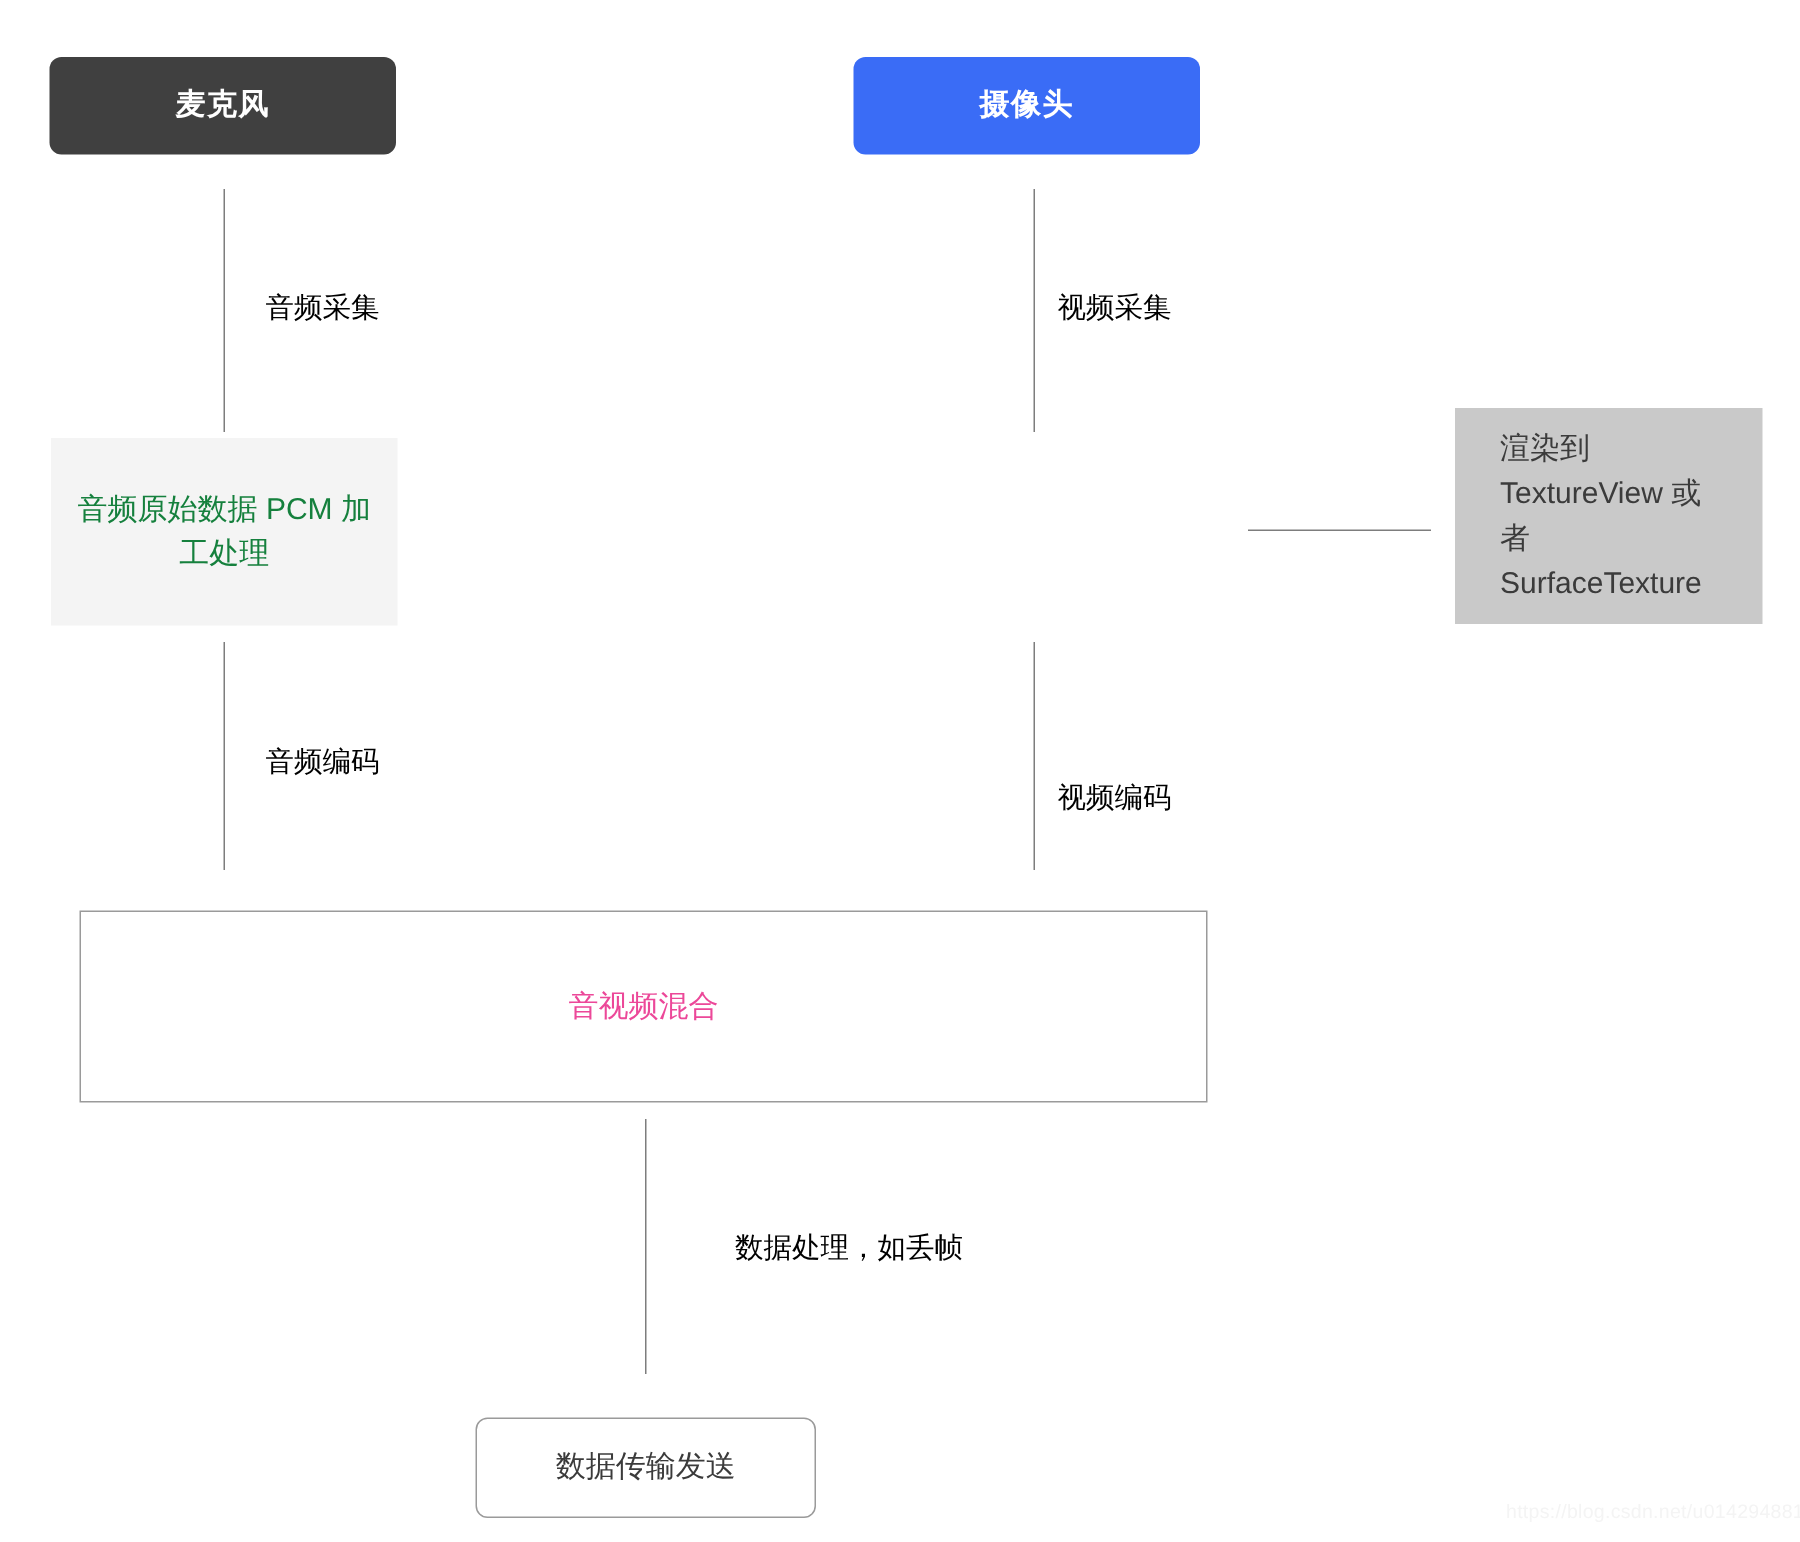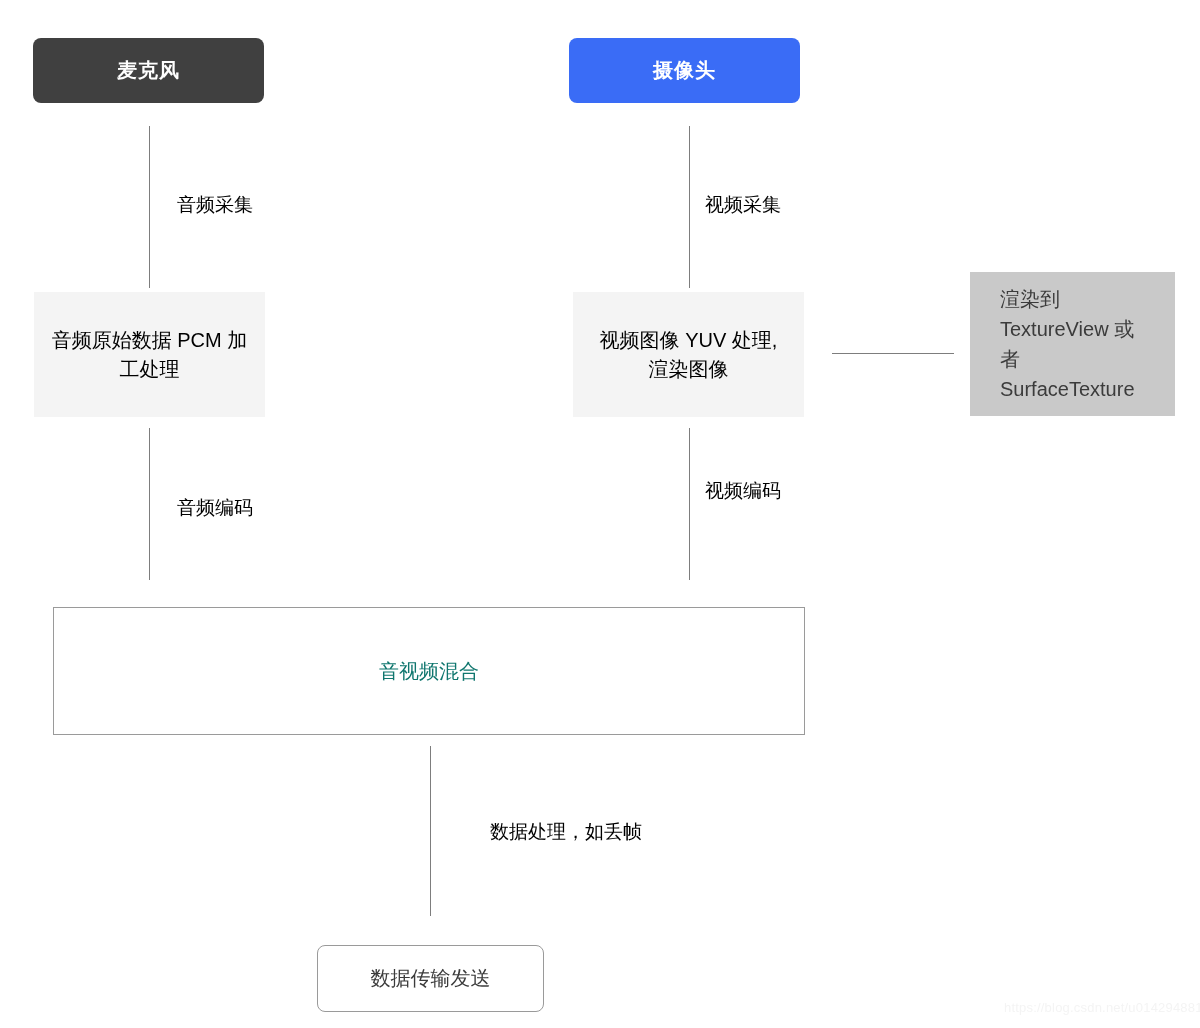--- a/index.html
+++ b/index.html
@@ -48,21 +48,21 @@
   .node-camera {
     left: 569px;
     top: 38px;
     width: 231px;
     height: 65px;
     background: #3A6CF6;
   }
 
   .node-process {
     background: #F4F4F4;
-    color: #000000;
+    color: #15803d;
     font-size: 20px;
     padding: 0 14px;
   }
 
   .node-audio-proc {
     left: 34px;
     top: 292px;
     width: 231px;
     height: 125px;
   }
@@ -88,21 +88,21 @@
     line-height: 1.5;
   }
 
   .node-mix {
     left: 53px;
     top: 607px;
     width: 752px;
     height: 128px;
     background: #ffffff;
     border: 1px solid #9A9A9A;
-    color: #0f766e;
+    color: #ec4899;
     font-size: 20px;
   }
 
   .node-send {
     left: 317px;
     top: 945px;
     width: 227px;
     height: 67px;
     background: #ffffff;
     border: 1px solid #9A9A9A;
@@ -134,21 +134,21 @@
   .edge-label {
     position: absolute;
     font-size: 19px;
     color: #000000;
     white-space: nowrap;
   }
 
   .label-audio-capture { left: 177px; top: 192px; }
   .label-video-capture { left: 705px; top: 192px; }
   .label-audio-encode  { left: 177px; top: 495px; }
-  .label-video-encode  { left: 705px; top: 478px; }
+  .label-video-encode  { left: 705px; top: 519px; }
   .label-data-process  { left: 446px; top: 819px; margin-left: 44px; }
 
   
   .watermark {
     position: absolute;
     left: 1004px;
     top: 1000px;
     font-size: 13px;
     color: #F4F4F4;
     white-space: nowrap;
@@ -173,23 +173,20 @@
   </div>
 
   <div class="node node-source node-camera">
     <span>摄像头</span>
   </div>
 
   <div class="node node-process node-audio-proc">
     <span>音频原始数据 PCM 加工处理</span>
   </div>
 
-  <div class="node node-process node-video-proc">
-    <span>视频图像 YUV 处理, 渲染图像</span>
-  </div>
 
   <div class="node node-render">
     <div>
       <div>渲染到</div>
       <div>TextureView 或者</div>
       <div>SurfaceTexture</div>
     </div>
   </div>
 
   <div class="node node-mix">

